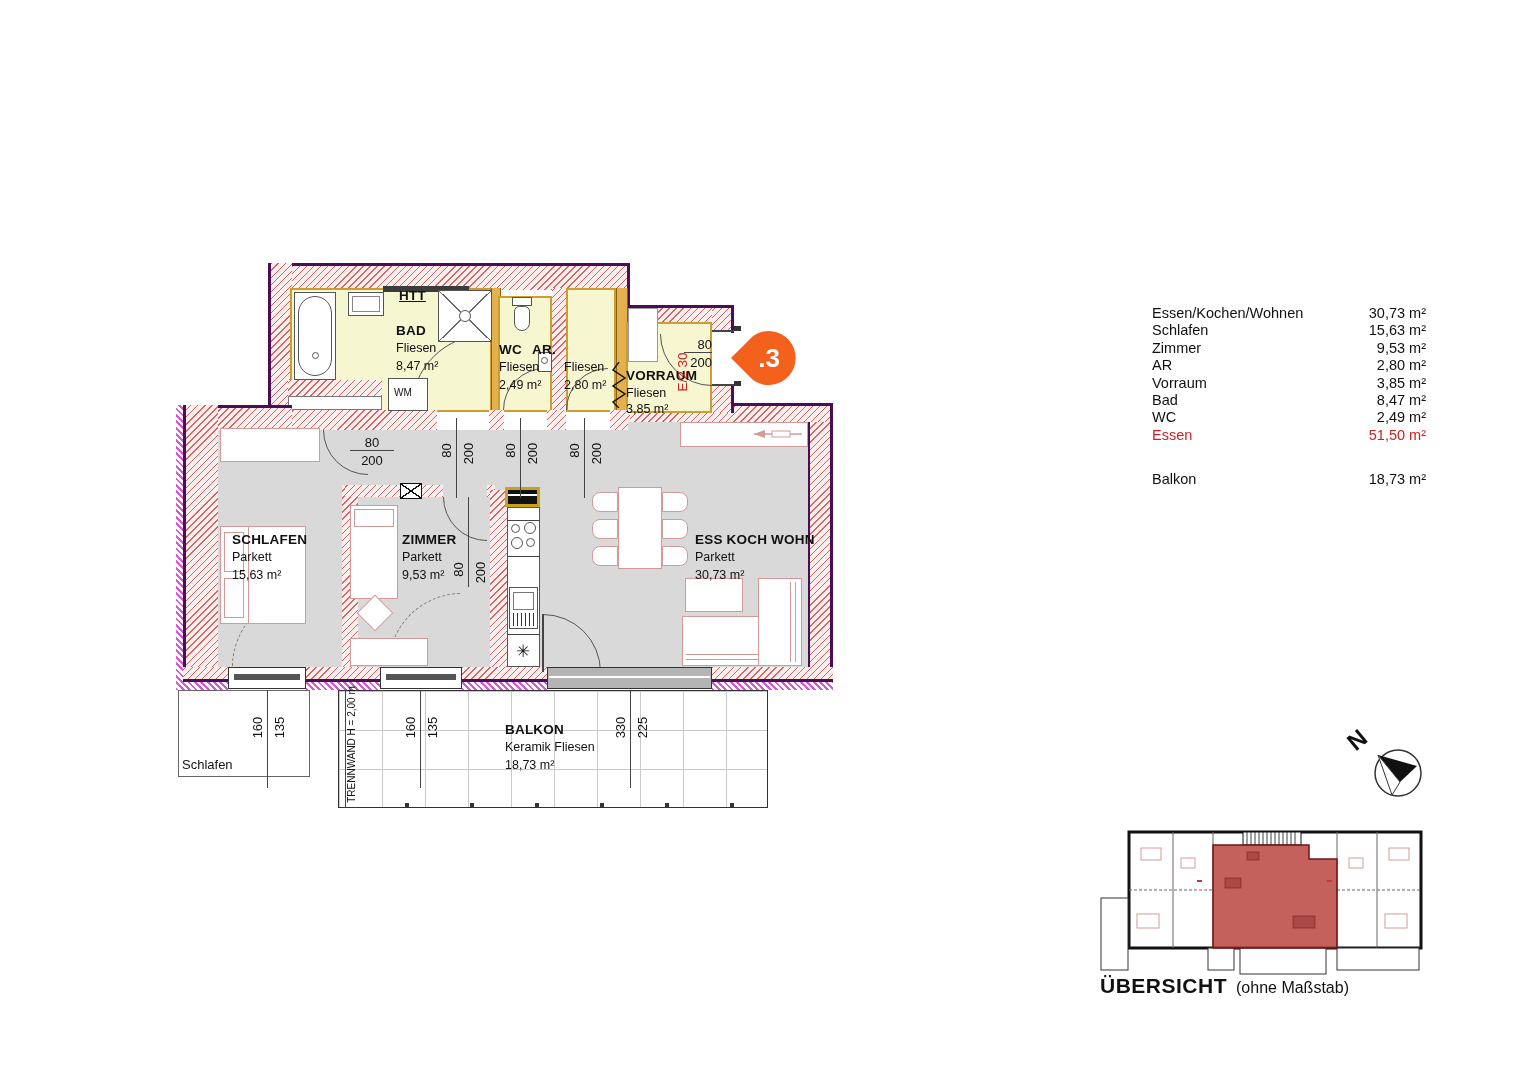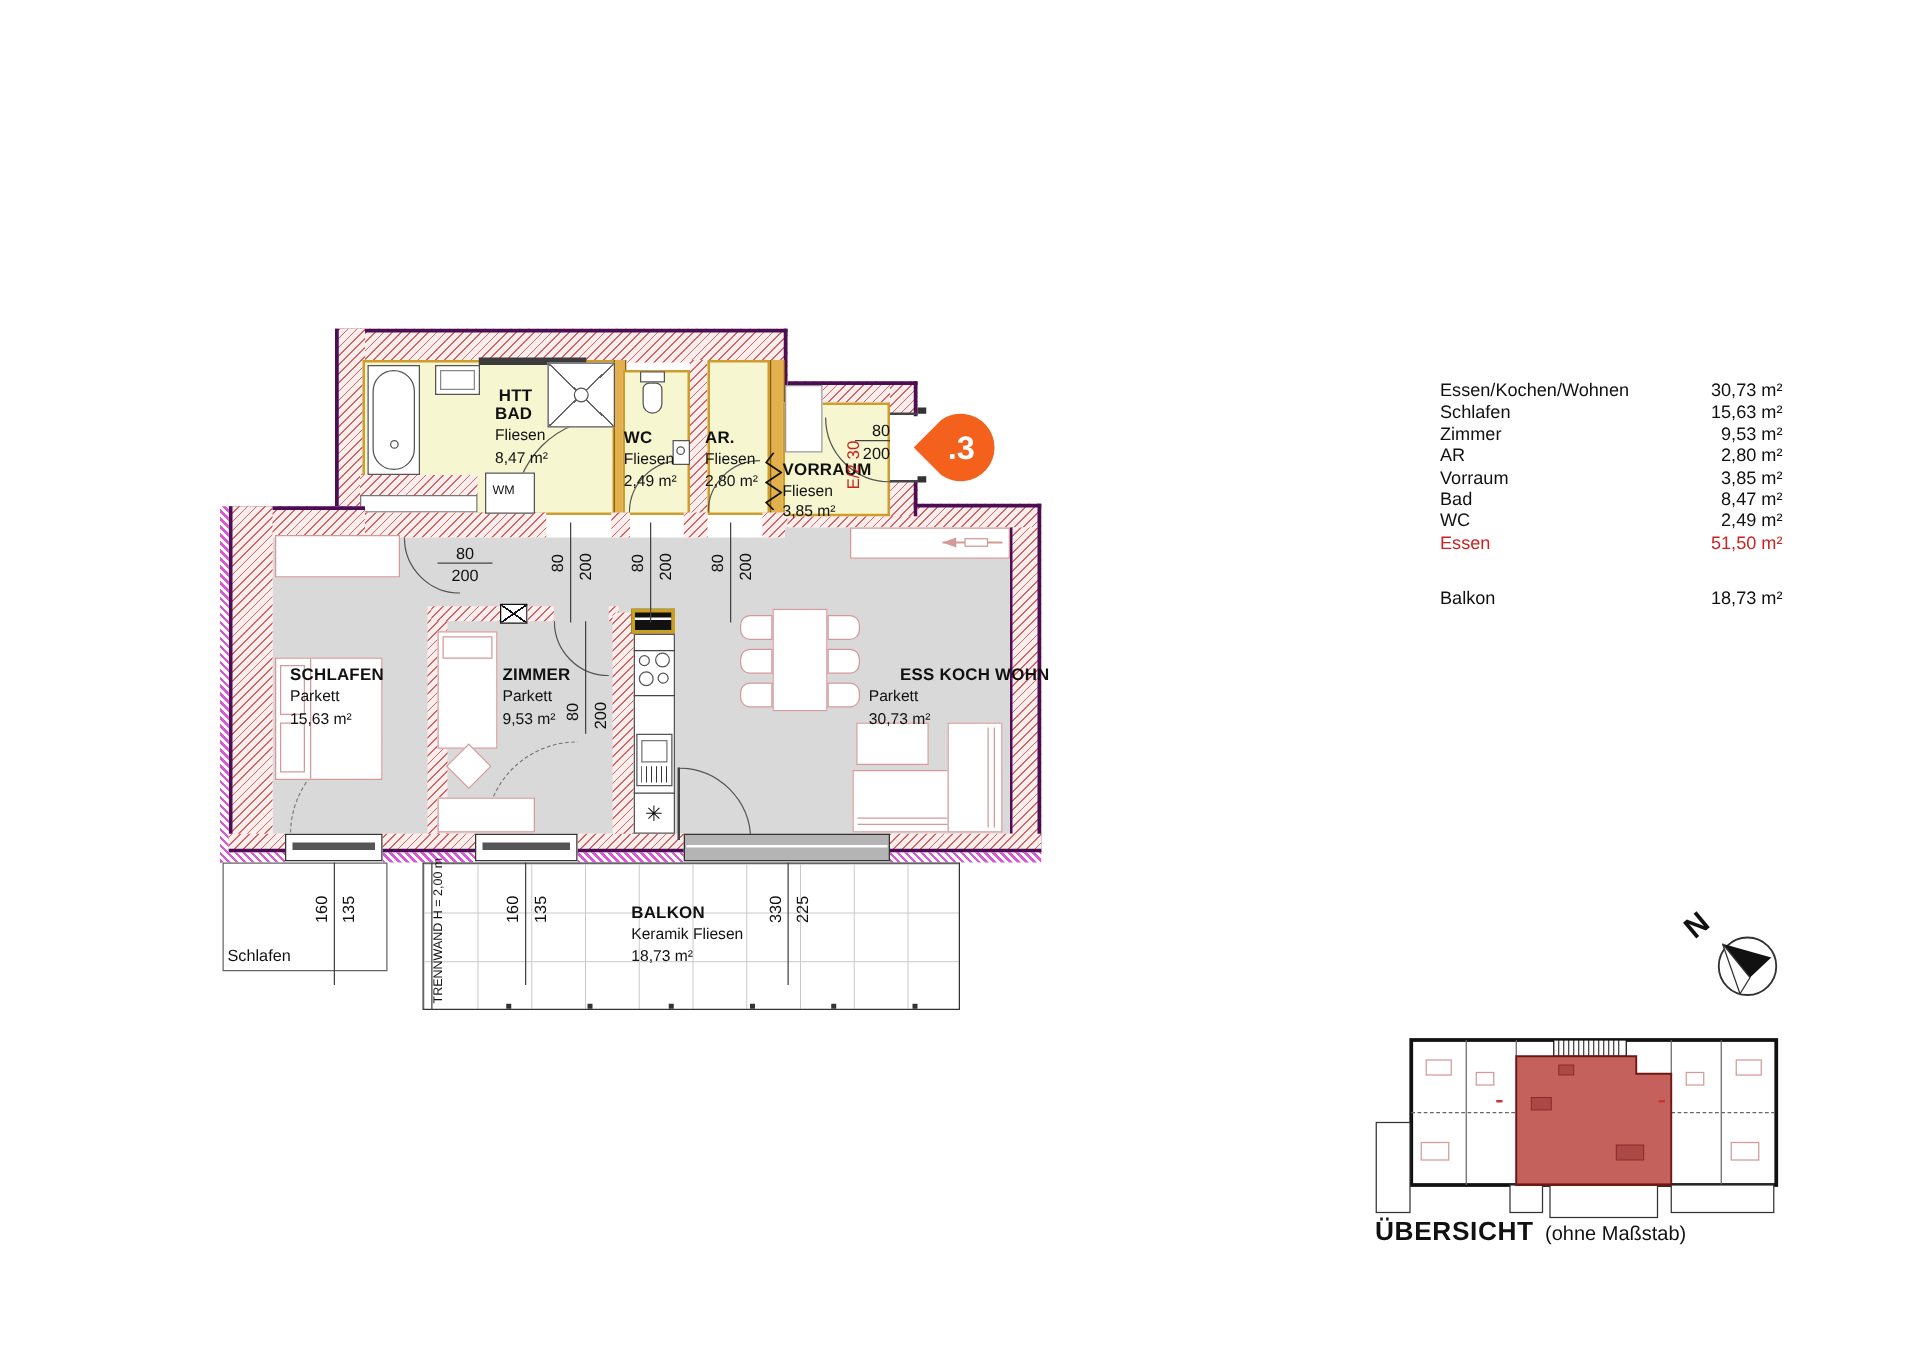--- a/index.html
+++ b/index.html
@@ -233,37 +233,37 @@
   <div class="furn" style="left:682px;top:616px;width:120px;height:50px;"></div>
   <div class="fline" style="left:686px;top:654px;width:112px;height:1px;"></div>
   <div class="fline" style="left:686px;top:659px;width:112px;height:1px;"></div>
   <div class="furn" style="left:758px;top:578px;width:44px;height:88px;"></div>
   <div class="fline" style="left:790px;top:582px;width:1px;height:80px;"></div>
   <div class="fline" style="left:795px;top:582px;width:1px;height:80px;"></div>
 
   <div class="rn" style="left:396px;top:323px;">BAD</div>
   <div class="rs" style="left:396px;top:341px;">Fliesen</div>
   <div class="rs" style="left:396px;top:359px;">8,47 m²</div>
-  <div class="rn" style="left:399px;top:309px;">HTT</div>
+  <div class="rn" style="left:399px;top:288px;text-decoration:underline;">HTT</div>
   <div class="rn" style="left:499px;top:342px;">WC</div>
   <div class="rs" style="left:499px;top:360px;">Fliesen</div>
   <div class="rs" style="left:499px;top:378px;">2,49 m²</div>
-  <div class="rn" style="left:564px;top:342px;">AR.</div>
+  <div class="rn" style="left:532px;top:342px;">AR.</div>
   <div class="rs" style="left:564px;top:360px;">Fliesen</div>
   <div class="rs" style="left:564px;top:378px;">2,80 m²</div>
   <div class="rn" style="left:626px;top:368px;">VORRAUM</div>
   <div class="rs" style="left:626px;top:386px;">Fliesen</div>
   <div class="rs" style="left:626px;top:402px;">3,85 m²</div>
   <div class="rn" style="left:232px;top:532px;">SCHLAFEN</div>
   <div class="rs" style="left:232px;top:550px;">Parkett</div>
   <div class="rs" style="left:232px;top:568px;">15,63 m²</div>
   <div class="rn" style="left:402px;top:532px;">ZIMMER</div>
   <div class="rs" style="left:402px;top:550px;">Parkett</div>
   <div class="rs" style="left:402px;top:568px;">9,53 m²</div>
-  <div class="rn" style="left:695px;top:532px;margin-left:25px;">ESS KOCH WOHN</div>
+  <div class="rn" style="left:695px;top:532px;">ESS KOCH WOHN</div>
   <div class="rs" style="left:695px;top:550px;">Parkett</div>
   <div class="rs" style="left:695px;top:568px;">30,73 m²</div>
   <div class="rn" style="left:505px;top:722px;">BALKON</div>
   <div class="rs" style="left:505px;top:740px;">Keramik Fliesen</div>
   <div class="rs" style="left:505px;top:758px;">18,73 m²</div>
 
   <div class="dline" style="left:456px;top:418px;width:1px;height:80px;"></div>
   <div class="vdim" style="left:428px;top:444px;width:34px;height:13px;">80</div>
   <div class="vdim" style="left:450px;top:447px;width:34px;height:13px;">200</div>
   <div class="dline" style="left:520px;top:418px;width:1px;height:80px;"></div>

